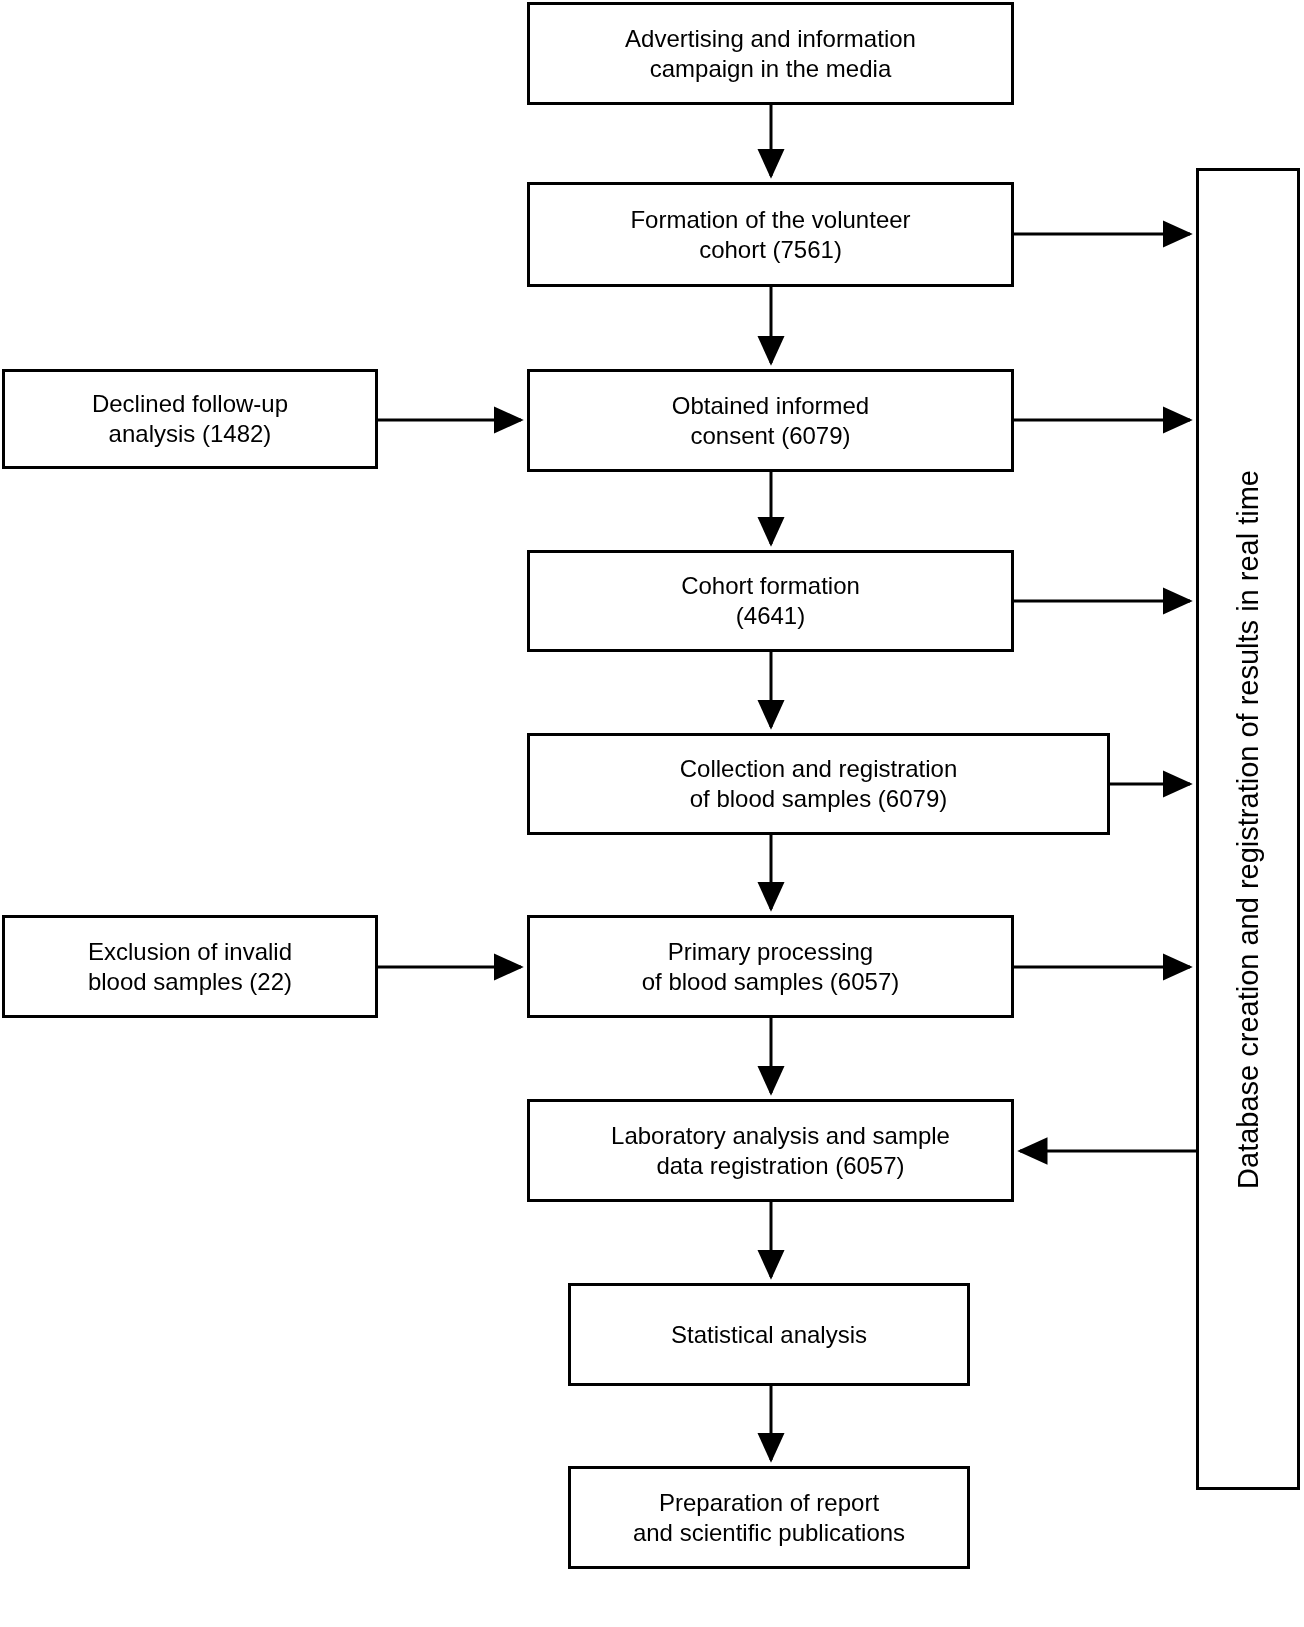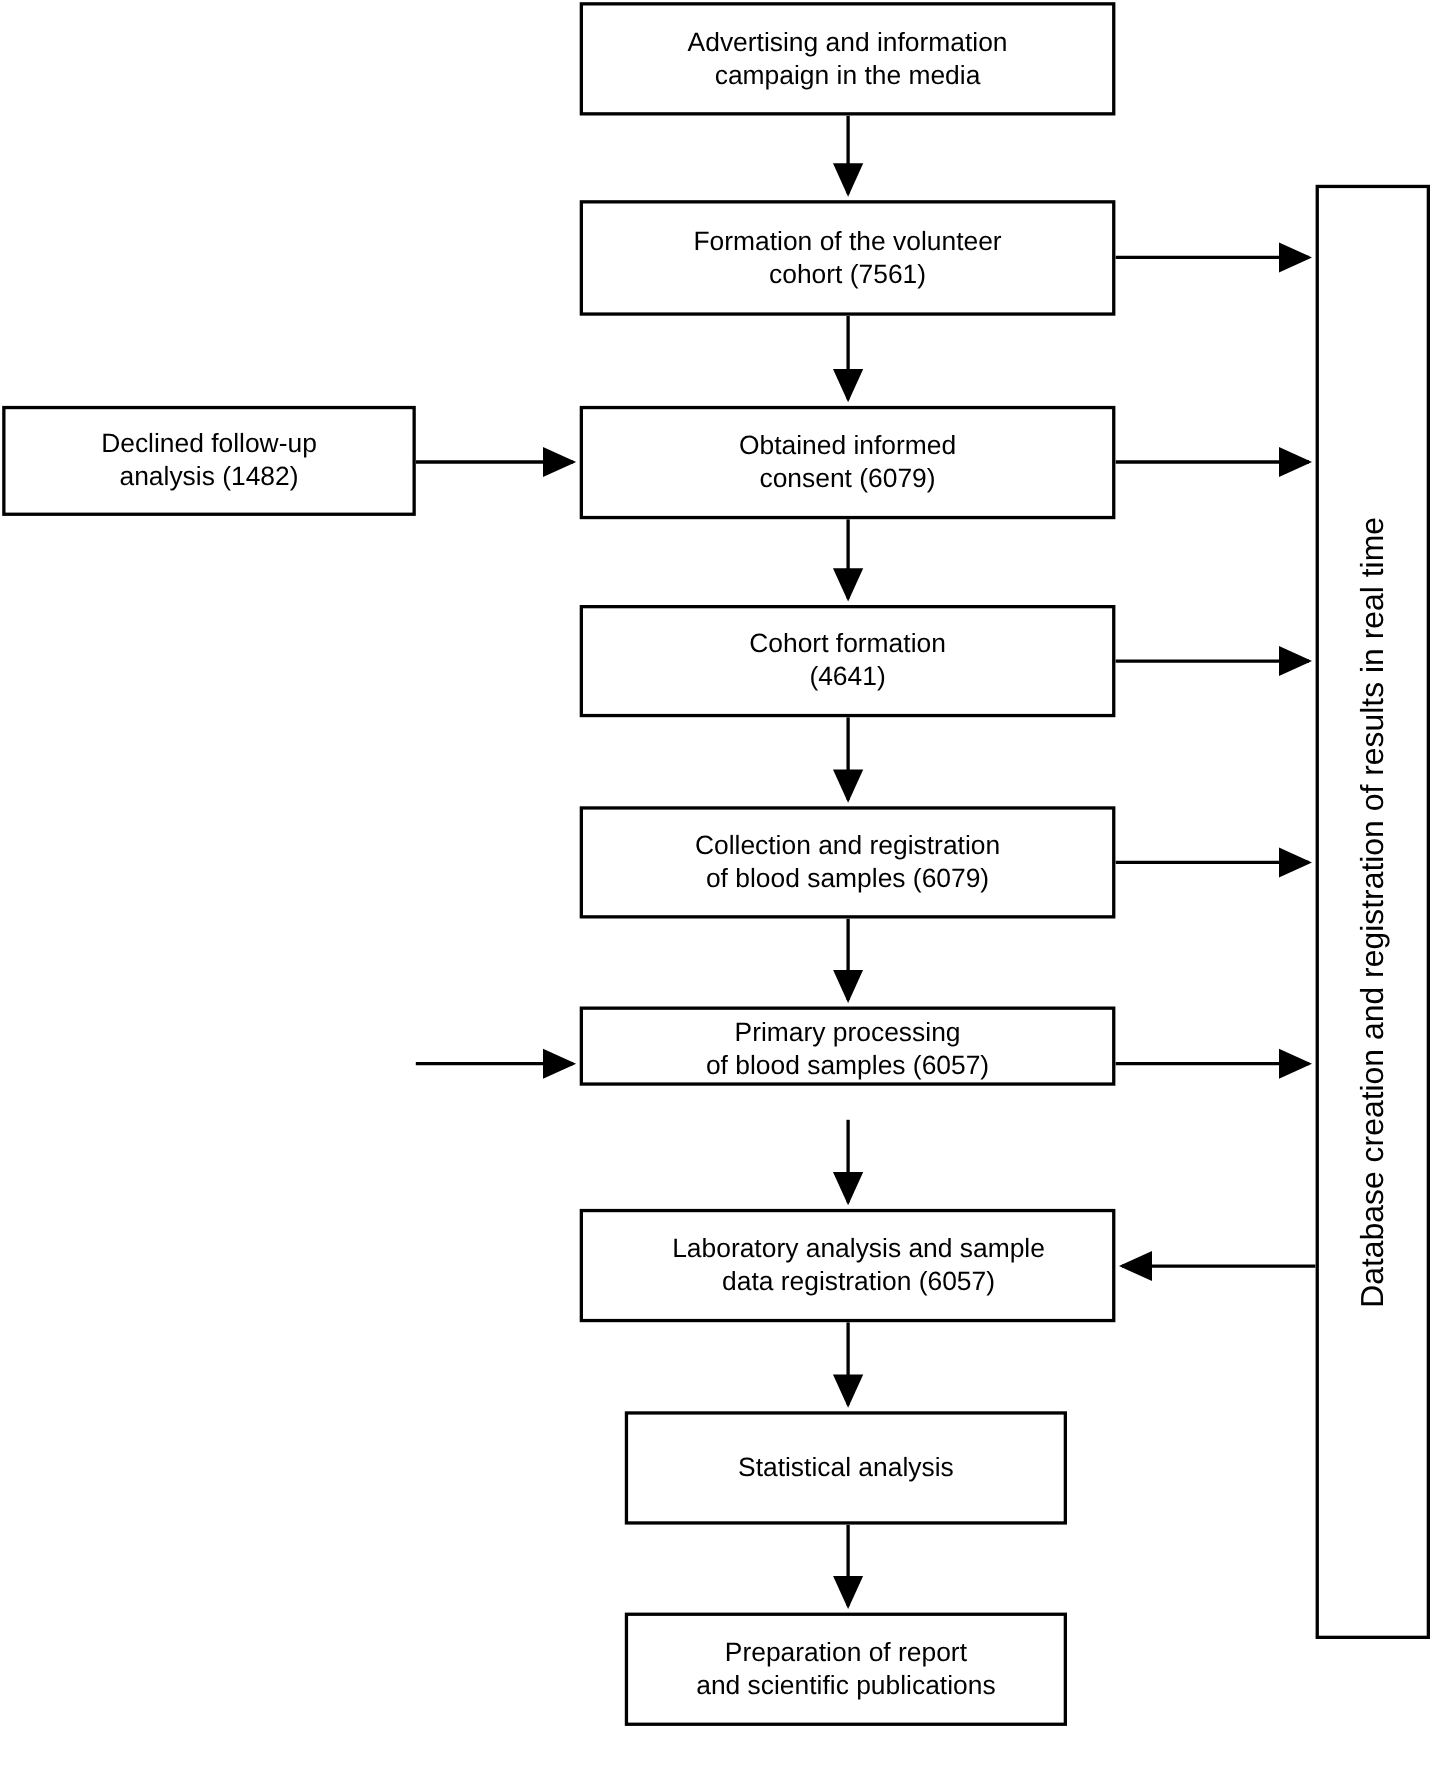--- a/index.html
+++ b/index.html
@@ -117,27 +117,31 @@
   <div class="node" style="left:527px; top:369px; width:487px; height:103px;">
     <span class="label">Obtained informed
 consent (6079)</span>
   </div>
 
   <div class="node" style="left:527px; top:550px; width:487px; height:102px;">
     <span class="label">Cohort formation
 (4641)</span>
   </div>
 
-  <div class="node" style="left:527px; top:733px; width:487px; height:102px;">
+  <div class="node" style="left:527px; top:733px; width:583px; height:102px;">
     <span class="label">Collection and registration
 of blood samples (6079)</span>
   </div>
 
+  <div class="node" style="left:2px; top:915px; width:376px; height:103px;">
+    <span class="label">Exclusion of invalid
+blood samples (22)</span>
+  </div>
 
-  <div class="node" style="left:527px; top:915px; width:487px; height:72px;align-items:flex-end;">
+  <div class="node" style="left:527px; top:915px; width:487px; height:103px;">
     <span class="label">Primary processing
 of blood samples (6057)</span>
   </div>
 
   <div class="node" style="left:527px; top:1099px; width:487px; height:103px;padding-left:20px;">
     <span class="label">Laboratory analysis and sample
 data registration (6057)</span>
   </div>
 
   <div class="node" style="left:568px; top:1466px; width:402px; height:103px;">

